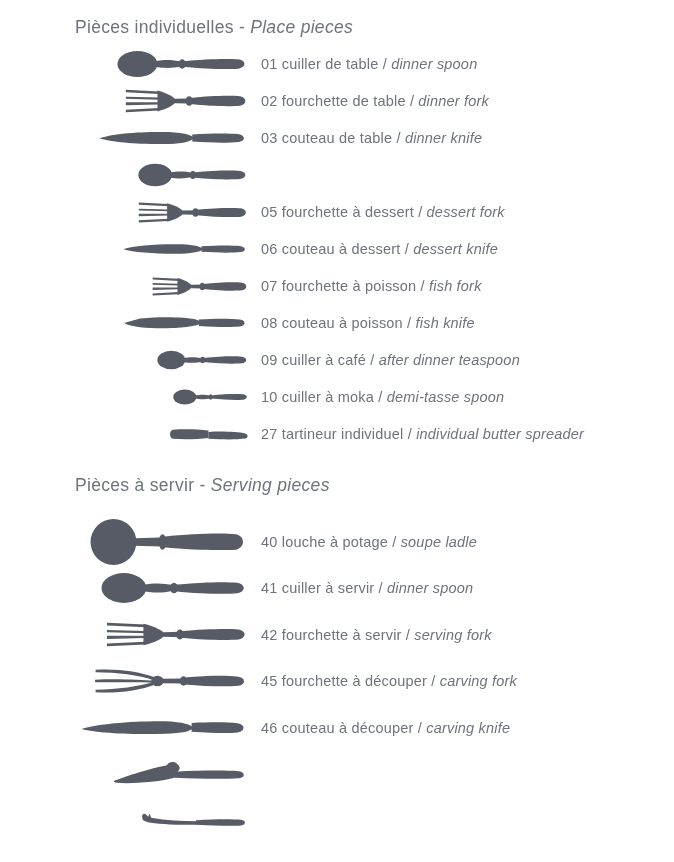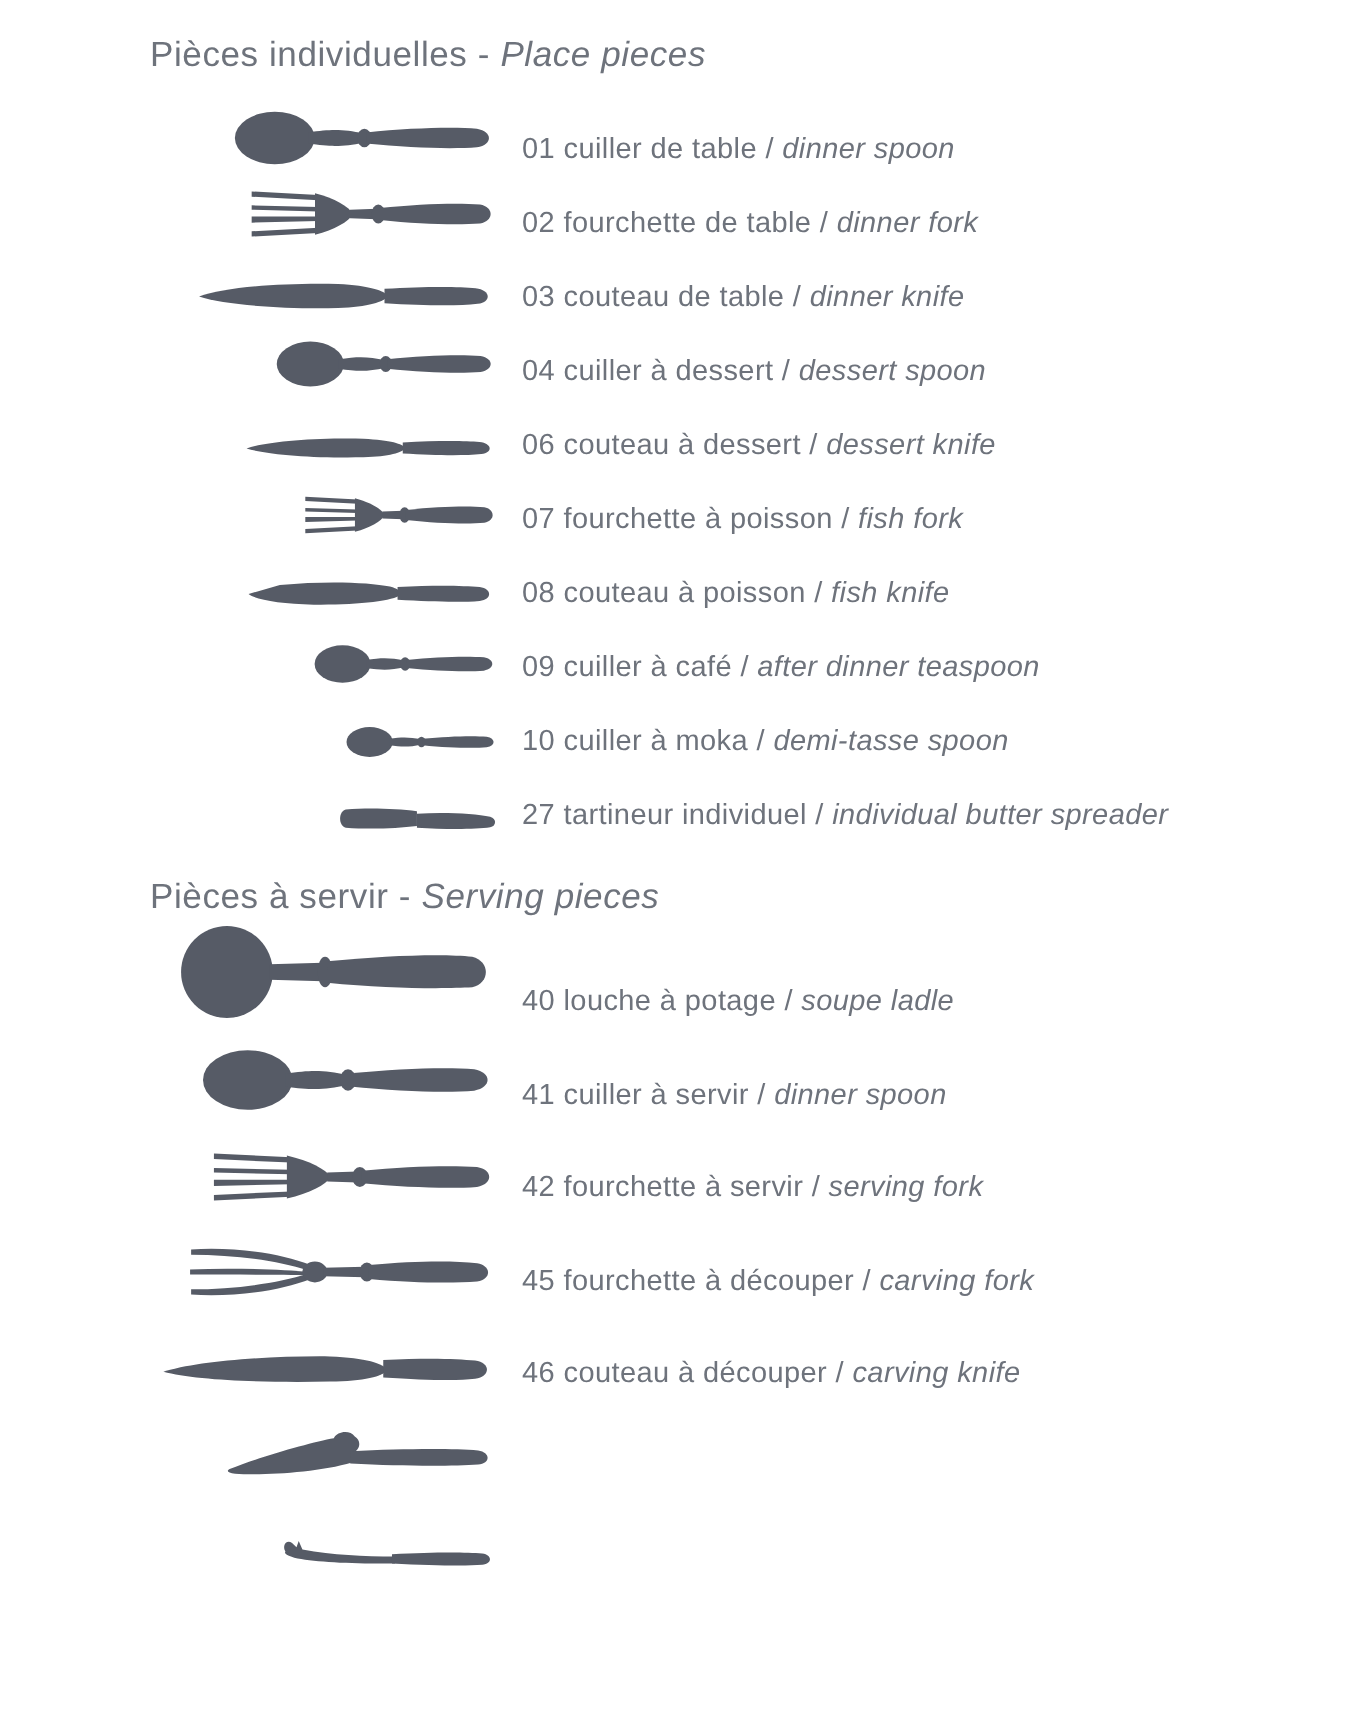--- a/index.html
+++ b/index.html
@@ -20,22 +20,22 @@
     margin:0 0 0 11px;
     font-size:17.5px;
     font-weight:400;
     letter-spacing:0.3px;
     line-height:1.3;
     color:var(--text);
   }
   .section-title em{font-style:italic;}
   .g1 .section-title{margin-bottom:7px;}
   .g2{margin-top:21px;}
-  .g2 .section-title{margin-bottom:3px;}
-  .row{display:flex;align-items:flex-end;}
+  .g2 .section-title{margin-bottom:22px;}
+  .row{display:flex;align-items:center;}
   .g1 .row{height:37px;}
   .g2 .row{height:46.5px;}
   .icon-cell{
     width:186px;
     display:flex;
     justify-content:flex-end;
     align-items:center;
     color:var(--ink);
     flex:0 0 auto;
   }
@@ -94,21 +94,35 @@
         </div>
         <div class="row">
           <div class="icon-cell">
             <svg width="112" height="24" viewBox="0 0 300 60" preserveAspectRatio="none" fill="currentColor" aria-hidden="true">
               <ellipse cx="46" cy="30" rx="45" ry="28"></ellipse>
               <path d="M84 24 C112 20 124 21 146 25 L146 35 C124 39 112 40 84 36 Z"></path>
               <ellipse cx="147" cy="30" rx="8" ry="10"></ellipse>
               <path d="M149 24 C200 19 248 18 274 20 C292 23 292 37 274 40 C248 42 200 41 149 36 Z"></path>
             </svg>
           </div>
-          <div class="label"><span>04</span><span> cuiller à dessert / </span><em>dessert spoon</em></div>
+        </div>
+        <div class="row">
+          <div class="icon-cell">
+            <svg width="112" height="23" viewBox="0 0 300 60" preserveAspectRatio="none" fill="currentColor" aria-hidden="true">
+              <path d="M2 4 L82 8 L82 14 L2 10 Z"></path>
+              <path d="M2 20 L82 22 L82 27 L2 25 Z"></path>
+              <path d="M2 33 L82 33 L82 38 L2 40 Z"></path>
+              <path d="M2 50 L82 46 L82 52 L2 56 Z"></path>
+              <path d="M78 6 C102 12 118 21 124 30 C118 39 102 48 78 54 Z"></path>
+              <path d="M120 25 L152 24 L152 36 L120 35 Z"></path>
+              <ellipse cx="154" cy="30" rx="8" ry="11"></ellipse>
+              <path d="M156 23 C205 18 250 17 276 19 C293 22 293 38 276 41 C250 43 205 42 156 37 Z"></path>
+            </svg>
+          </div>
+          <div class="label"><span>05</span><span> fourchette à dessert / </span><em>dessert fork</em></div>
         </div>
         <div class="row">
           <div class="icon-cell">
             <svg width="128" height="14" viewBox="0 0 300 60" preserveAspectRatio="none" fill="currentColor" aria-hidden="true">
               <path d="M3 31 C28 15 85 8 140 10 C172 13 186 21 189 30 C186 40 170 48 140 50 C85 52 28 45 3 31 Z"></path>
               <path d="M186 18 C225 14 258 14 276 17 C291 20 292 40 278 43 C258 47 225 46 186 42 Z"></path>
             </svg>
           </div>
           <div class="label"><span>06</span><span> couteau à dessert / </span><em>dessert knife</em></div>
         </div>

